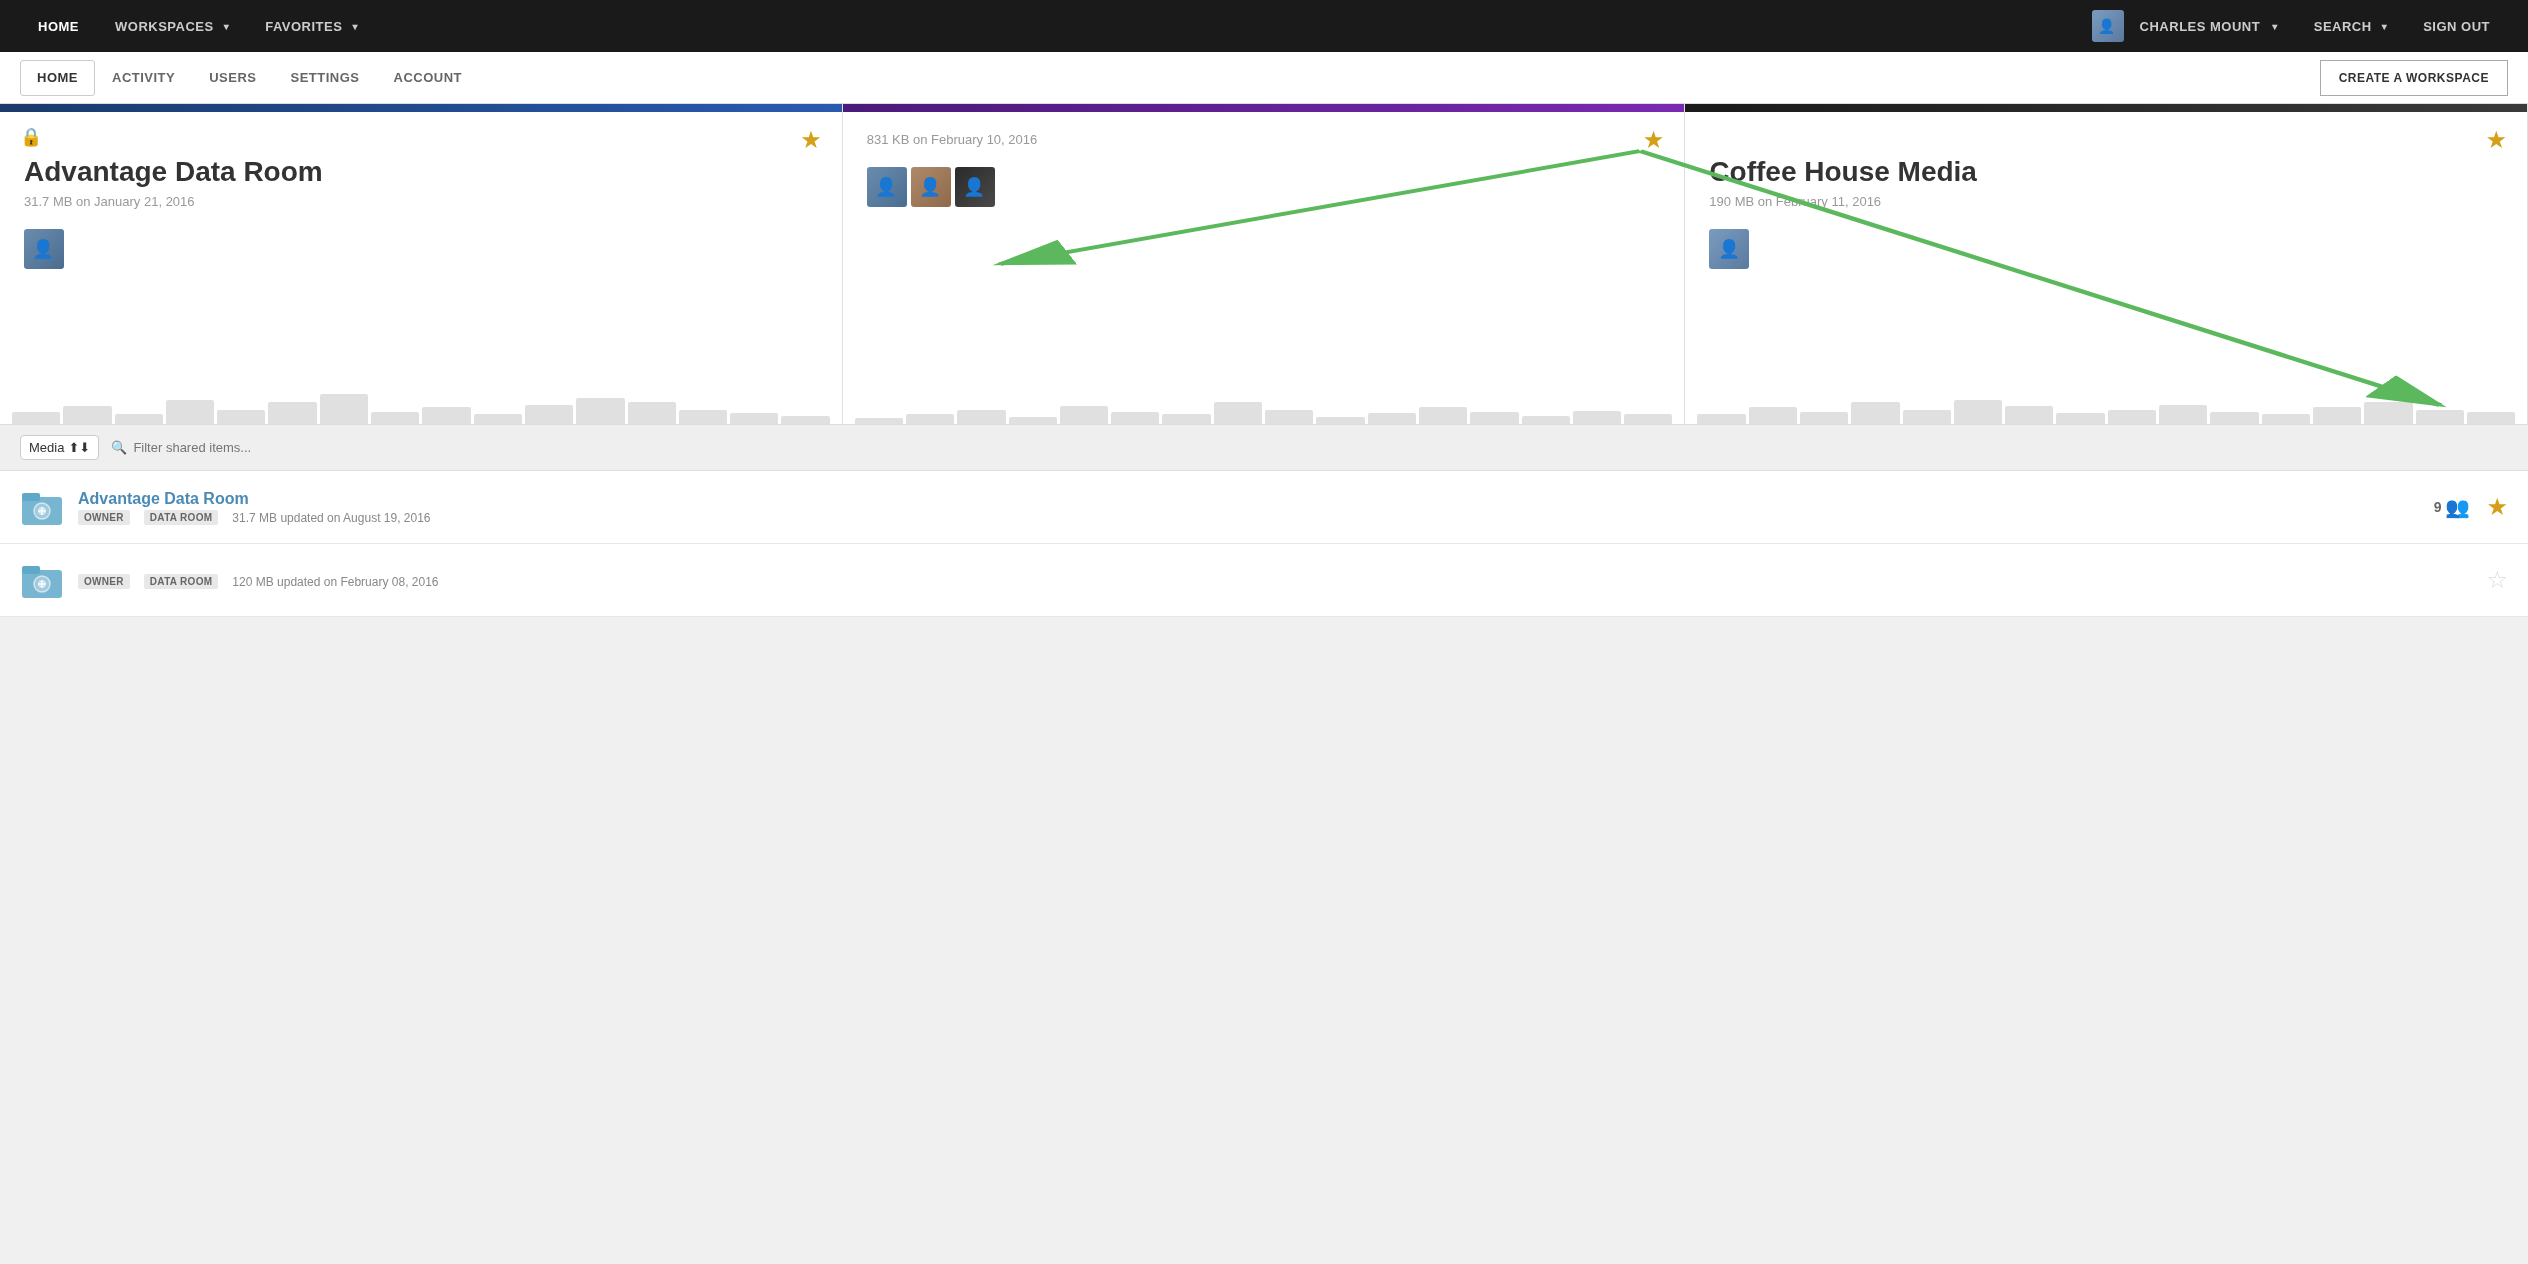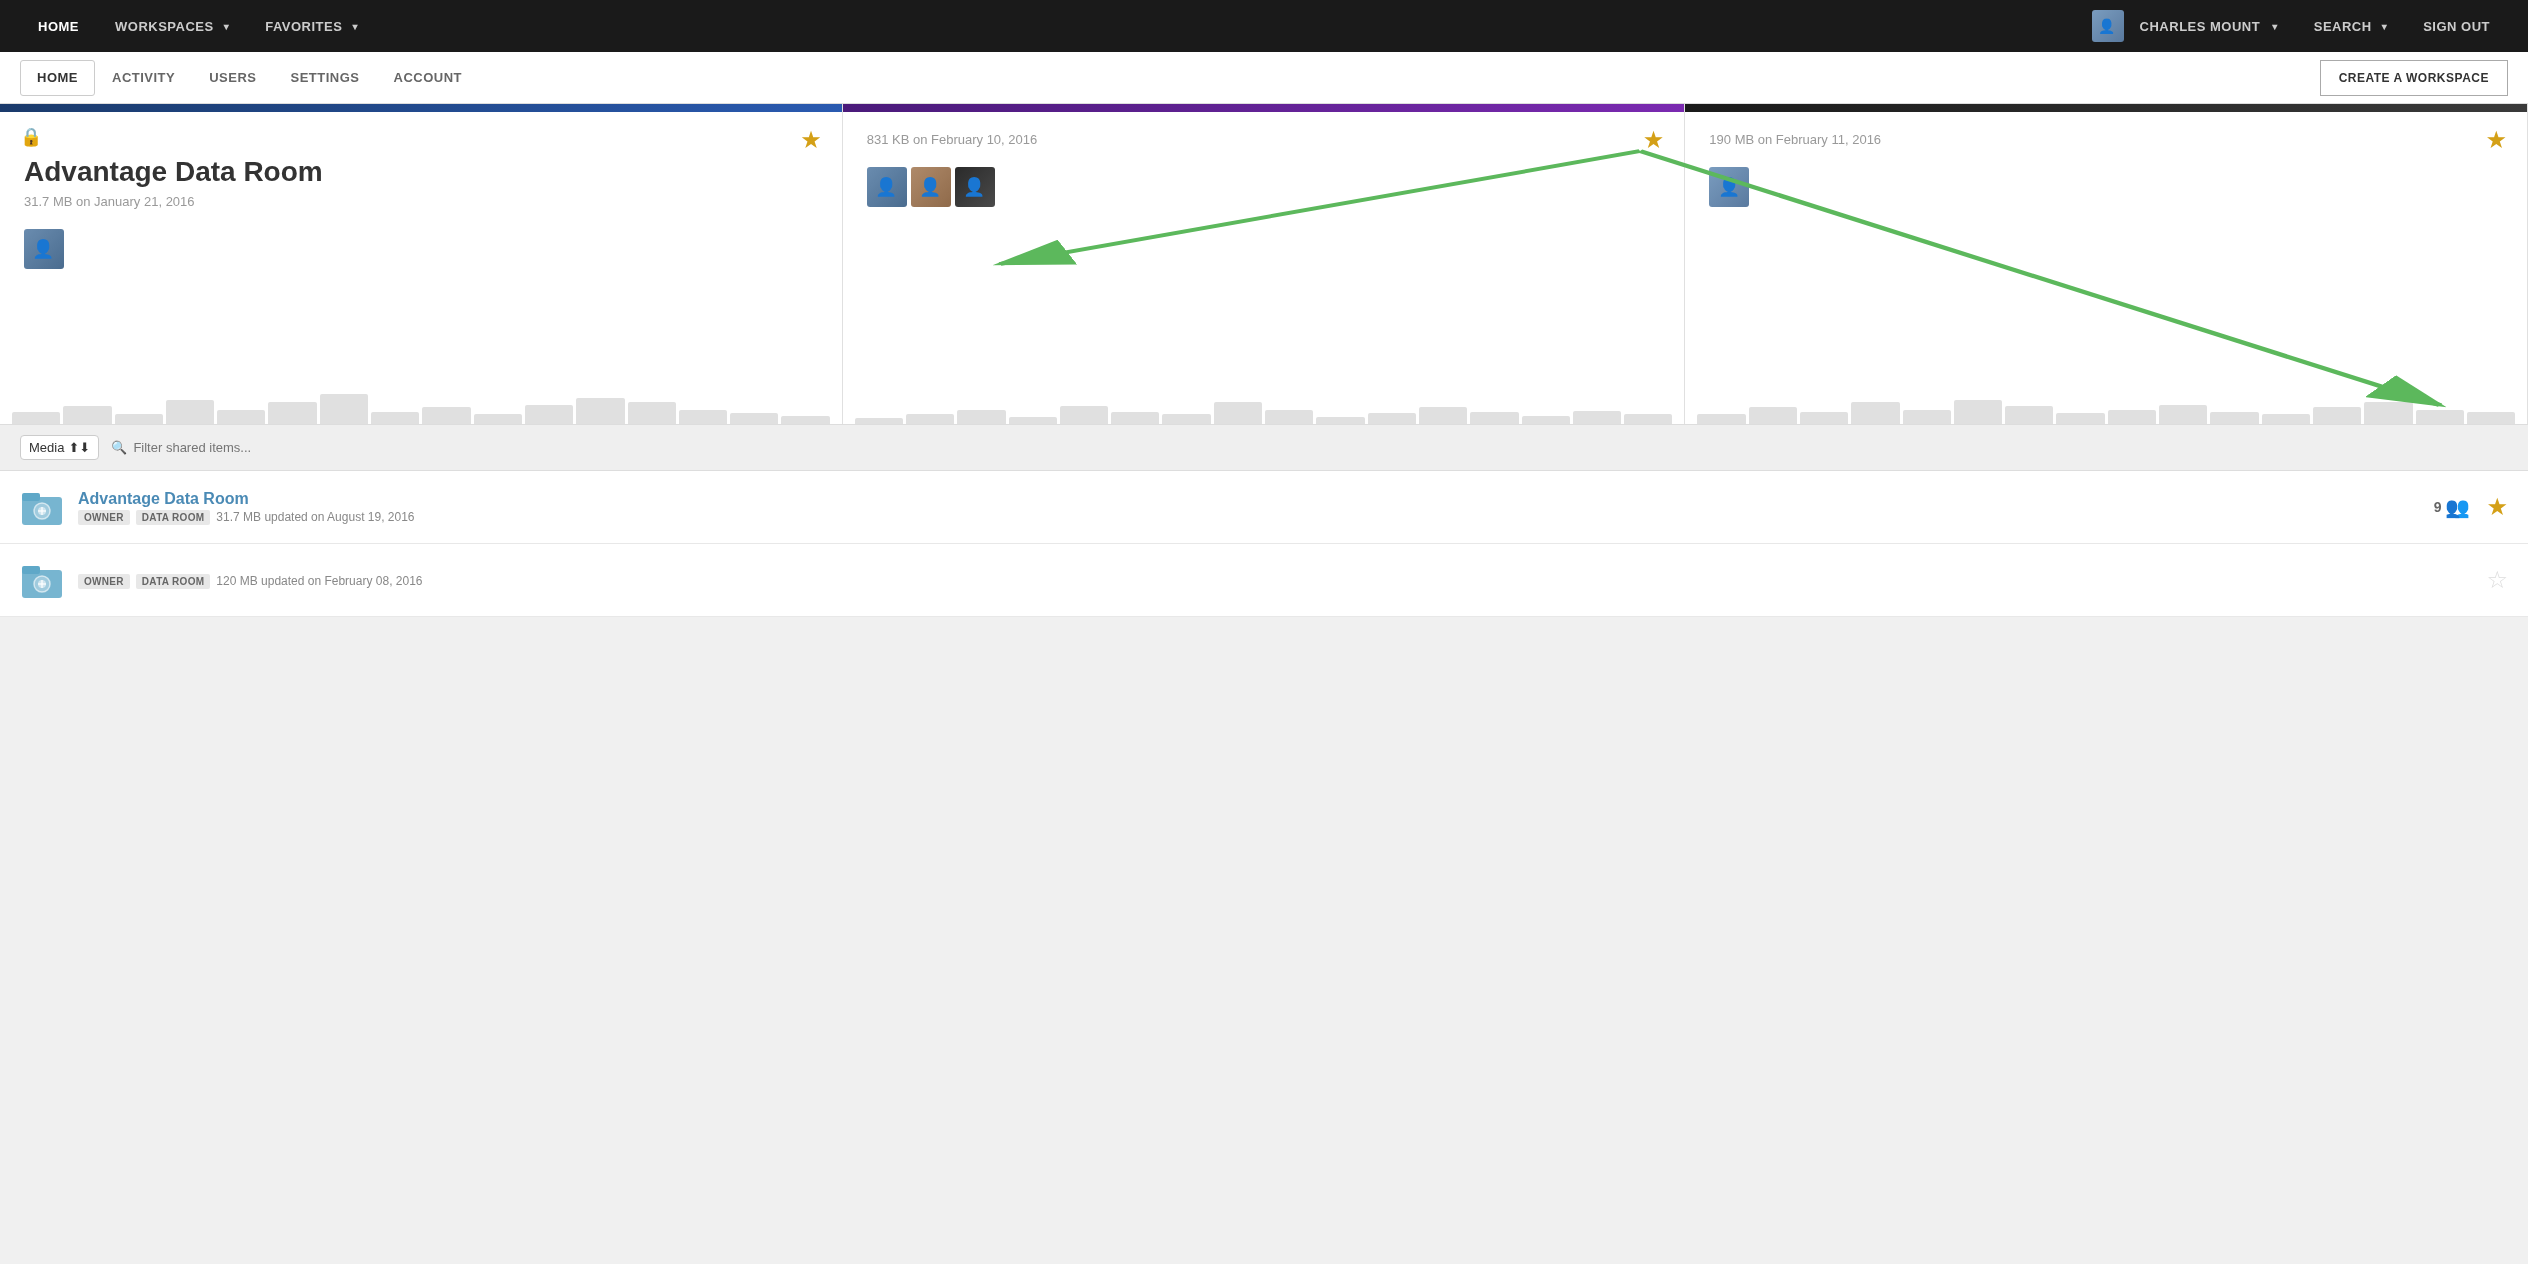--- a/index.html
+++ b/index.html
@@ -263,22 +263,22 @@
     .list-item-title {
       font-size: 16px;
       font-weight: 700;
       color: #4a8ab5;
       cursor: pointer;
     }
     .list-item-meta {
       font-size: 12px;
       color: #888;
       display: flex;
-      align-items: flex-start;
-      gap: 6px;
+      align-items: flex-end;
+      gap: 14px;
       margin-top: 2px;
     }
     .badge {
       background: #e8e8e8;
       color: #666;
       font-size: 10px;
       font-weight: 700;
       padding: 2px 6px;
       border-radius: 2px;
       text-transform: uppercase;
@@ -415,20 +415,21 @@
       <div class="chart-bar" style="height:14%"></div>
       <div class="chart-bar" style="height:22%"></div>
       <div class="chart-bar" style="height:16%"></div>
     </div>
   </div>
 
   <div class="workspace-card">
     <div class="card-top-bar dark"></div>
     <div class="card-body">
       <span class="card-star">★</span>
+      <div class="card-title">Coffee House Media</div>
       <div class="card-meta">190 MB on February 11, 2016</div>
       <div class="card-avatars">
         <div class="card-avatar">
           <div class="avatar-placeholder avatar-4">👤</div>
         </div>
       </div>
     </div>
     <div class="card-chart">
       <div class="chart-bar" style="height:16%"></div>
       <div class="chart-bar" style="height:28%"></div>

